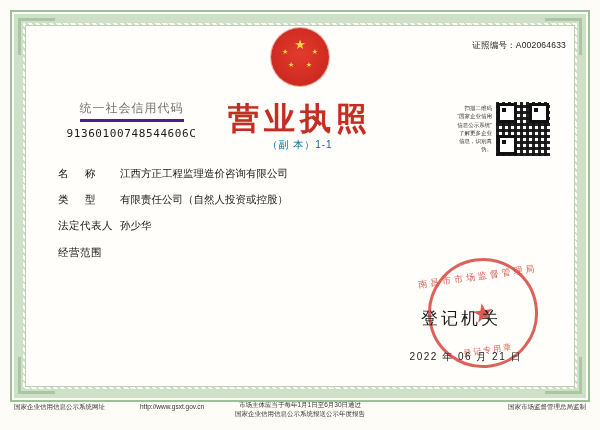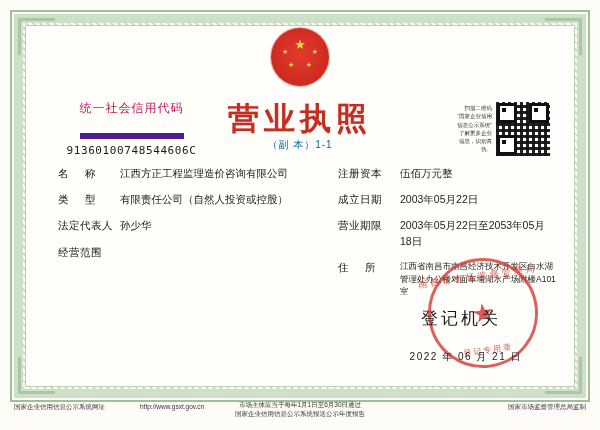--- a/index.html
+++ b/index.html
@@ -129,24 +129,24 @@
   
   .code-block {
     position: absolute;
     left: 28px;
     top: 72px;
     text-align: center;
     width: 155px;
   }
   .code-label {
     font-size: 12px;
-    color: #be185d;
+    color: #737373;
     letter-spacing: 1px;
-    border-bottom: 6px solid #4c1d95;
-    padding-bottom: 16px;
+    border-bottom: 3px solid #4c1d95;
+    padding-bottom: 2px;
     display: inline-block;
   }
   .code-value {
     margin-top: 5px;
     font-family: "DejaVu Sans Mono", monospace;
     font-size: 11px;
     color: #1a1a1a;
     letter-spacing: 0.6px;
   }
 
@@ -332,20 +332,23 @@
   <div class="border-outer"></div>
   <div class="border-mid"></div>
   <div class="border-inner"></div>
   <div class="corner tl"></div>
   <div class="corner tr"></div>
   <div class="corner bl"></div>
   <div class="corner br"></div>
 
   <div class="content">
 
+    <div class="cert-no">
+      <span>证照编号：</span><span class="num">A002064633</span>
+    </div>
 
     <div class="emblem">
       <div class="stars">
         <span class="s1">★</span>
         <span class="s2">★</span>
         <span class="s3">★</span>
         <span class="s4">★</span>
         <span class="s5">★</span>
       </div>
     </div>
@@ -391,38 +394,20 @@
         </div>
         <div class="row">
           <div class="lab wide">法定代表人</div>
           <div class="val">孙少华</div>
         </div>
         <div class="row">
           <div class="lab wide">经营范围</div>
         </div>
       </div>
 
-      <div class="col-right">
-        <div class="row">
-          <div class="lab wide">注册资本</div>
-          <div class="val">伍佰万元整</div>
-        </div>
-        <div class="row">
-          <div class="lab wide">成立日期</div>
-          <div class="val">2003年05月22日</div>
-        </div>
-        <div class="row">
-          <div class="lab wide">营业期限</div>
-          <div class="val">2003年05月22日至2053年05月18日</div>
-        </div>
-        <div class="row">
-          <div class="lab">住　所</div>
-          <div class="val small">江西省南昌市南昌经济技术开发区白水湖管理处办公楼对面车埔湖水产场附楼A101室</div>
-        </div>
-      </div>
 
     </div>
 
     <div class="seal">
       <div class="seal-top">南昌市市场监督管理局</div>
       <div class="seal-star">★</div>
       <div class="seal-bottom">登记专用章</div>
     </div>
 
     <div class="reg-auth">登记机关</div>

